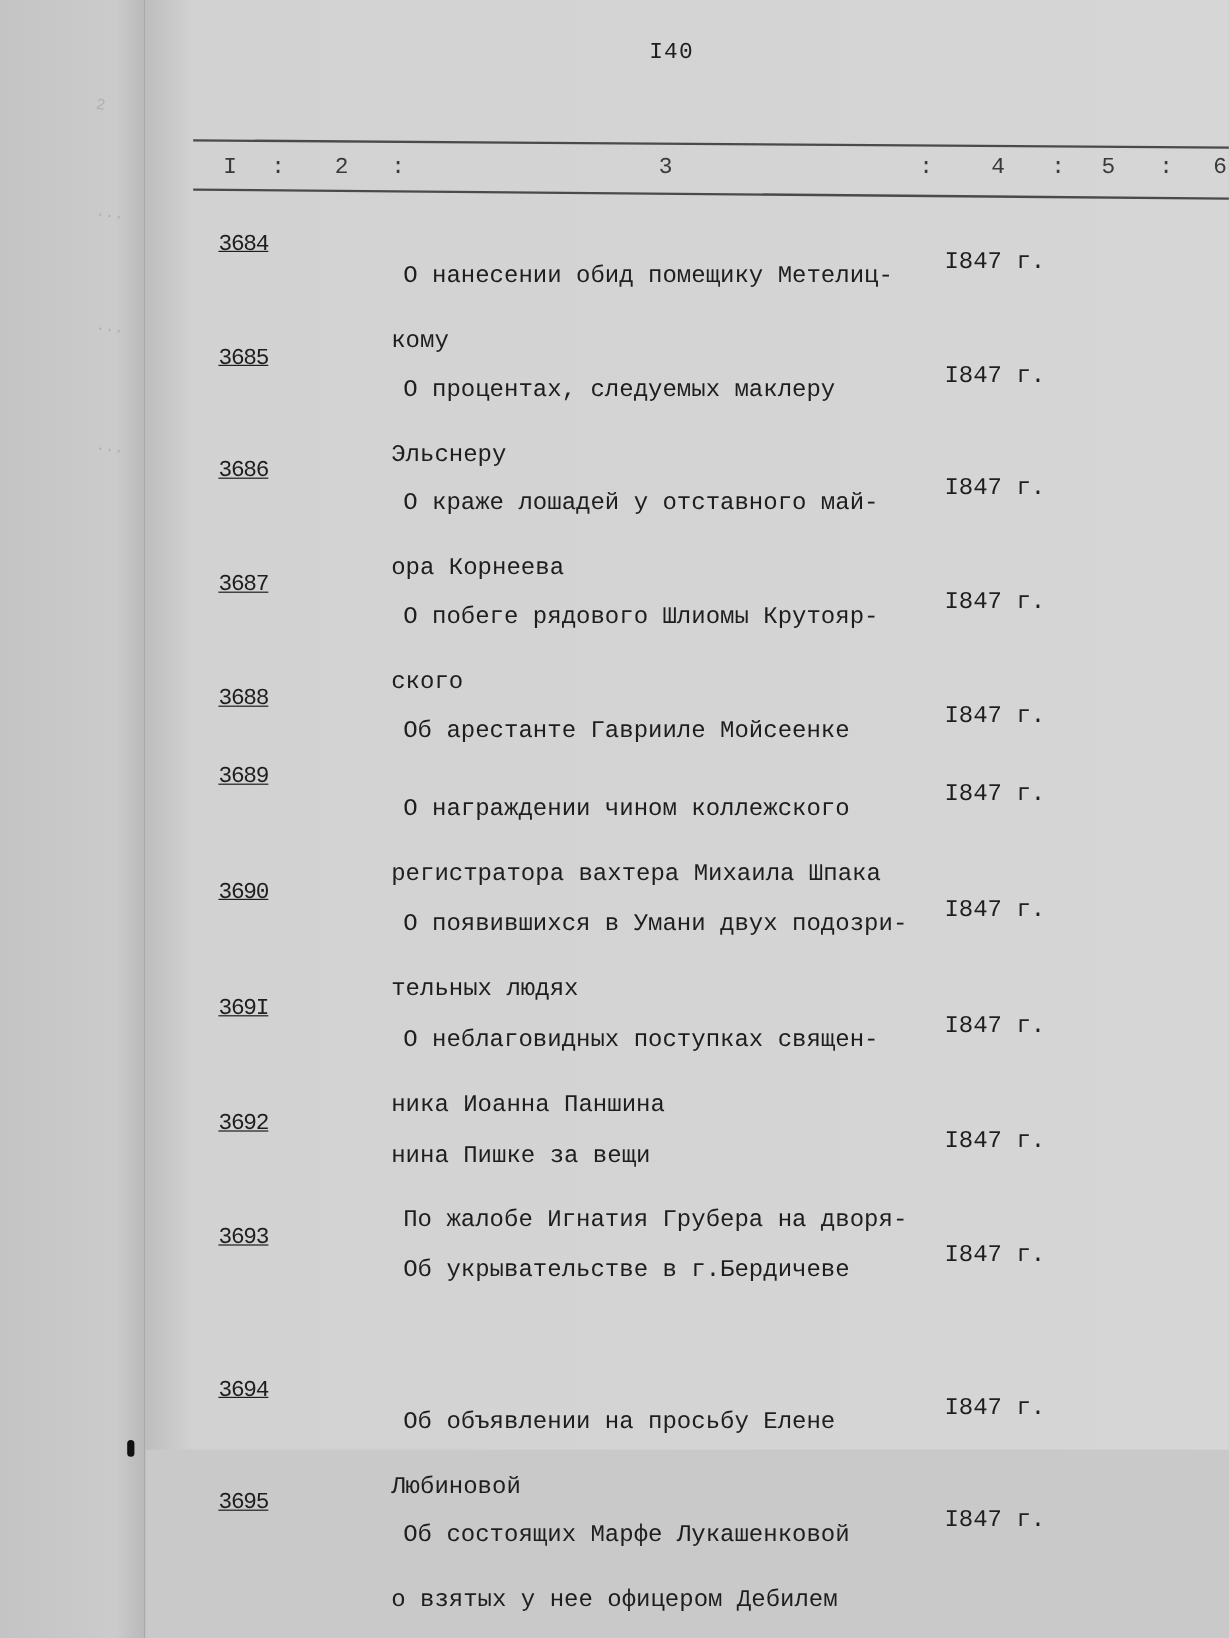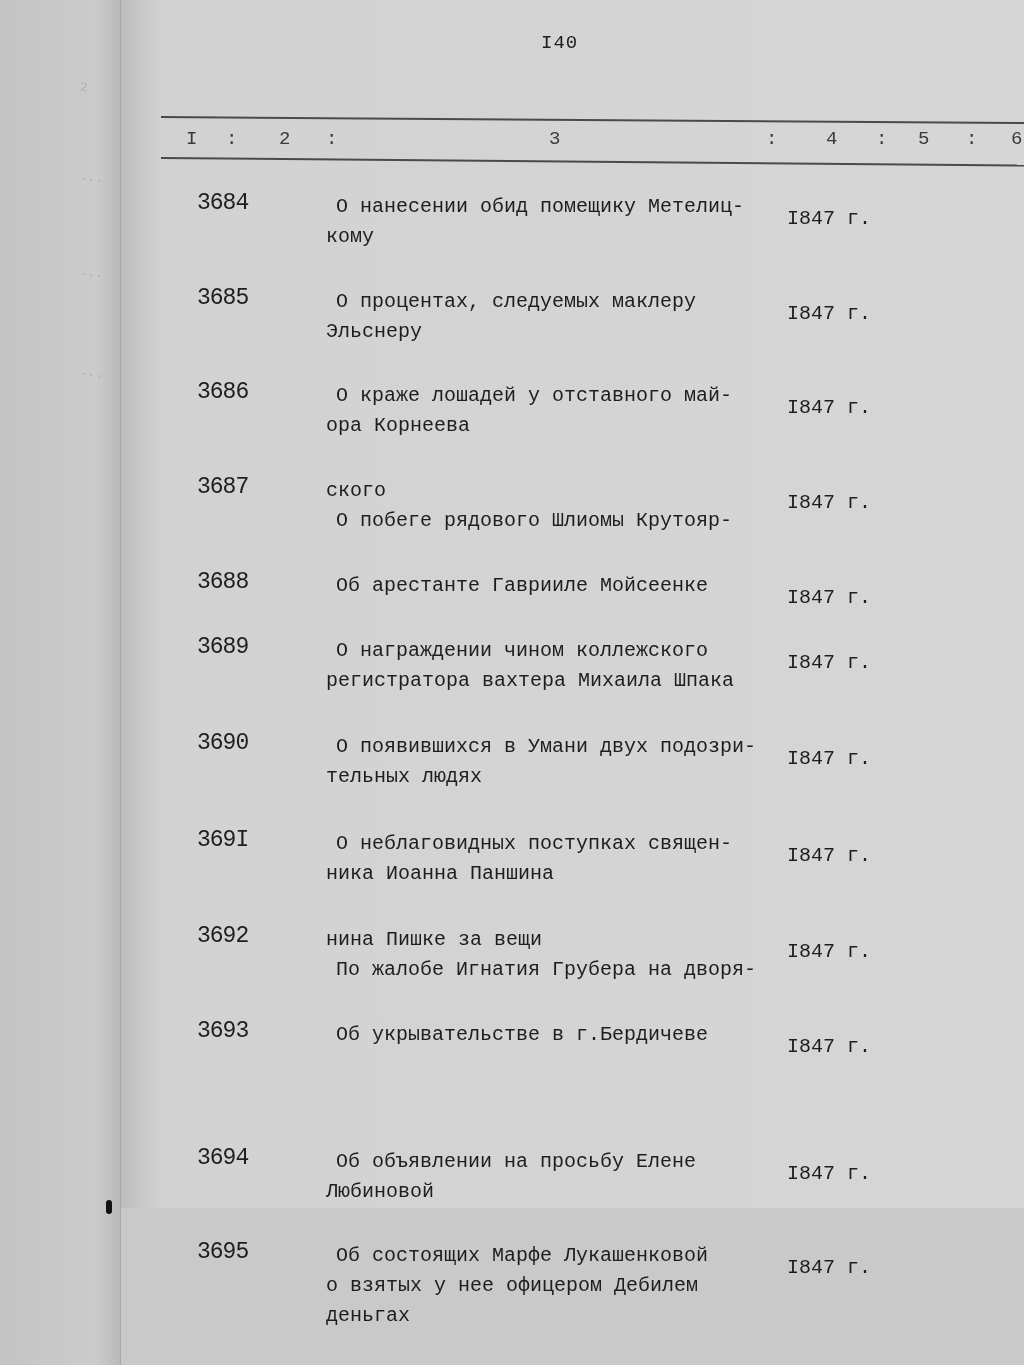--- a/index.html
+++ b/index.html
@@ -30,26 +30,26 @@
   }
   .header-rule.top { top: 116px; transform: rotate(0.4deg); transform-origin: left; }
   .header-rule.bottom { top: 157px; transform: rotate(0.5deg); transform-origin: left; }
   .col-head {
     position: absolute; top: 128px; font-size: 19px; color: #3a3a3a;
   }
   .entry {
     position: absolute; left: 40px; width: 820px; font-size: 20px; line-height: 30px;
   }
   .entry .num {
-    position: absolute; left: 36px; top: 0; font-size: 23px; letter-spacing: -1px;
+    position: absolute; left: 21px; top: 0; font-size: 19px; letter-spacing: -1px; text-decoration: underline;
   }
   .entry .desc {
     position: absolute; left: 165px; top: 4px; width: 460px;
   }
-  .entry .desc .line { display: block; white-space: nowrap; }
+  .entry .desc .line { display: block; white-space: nowrap; margin-top: 24px; }
   .entry .desc .line.first { padding-left: 10px; }
   .entry .year {
     position: absolute; left: 626px; top: 16px; white-space: nowrap;
   }
   .binding-mark {
     position: absolute; left: 106px; top: 1200px; width: 6px; height: 14px;
     background: #111; border-radius: 3px;
   }
 </style>
 </head>
@@ -103,22 +103,22 @@
     <div class="desc">
       <span class="line first">О краже лошадей у отставного май-</span>
       <span class="line">ора Корнеева</span>
     </div>
     <span class="year">I847 г.</span>
   </div>
 
   <div class="entry" style="top:472px">
     <span class="num">3687</span>
     <div class="desc">
+      <span class="line first">О побеге рядового Шлиомы Крутояр-</span>
       <span class="line">ского</span>
-      <span class="line first">О побеге рядового Шлиомы Крутояр-</span>
     </div>
     <span class="year">I847 г.</span>
   </div>
 
   <div class="entry" style="top:567px">
     <span class="num">3688</span>
     <div class="desc">
       <span class="line first">Об арестанте Гаврииле Мойсеенке</span>
     </div>
     <span class="year">I847 г.</span>

